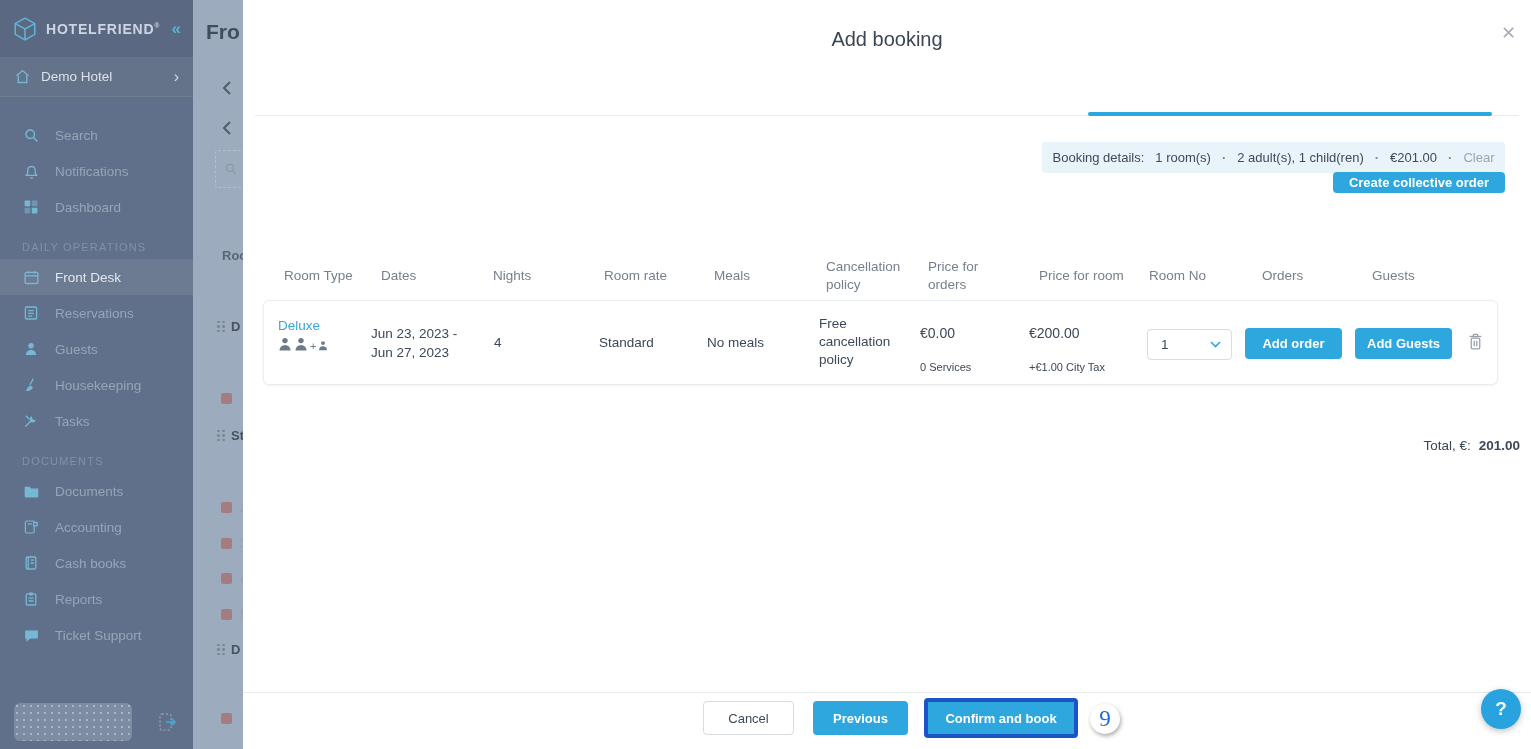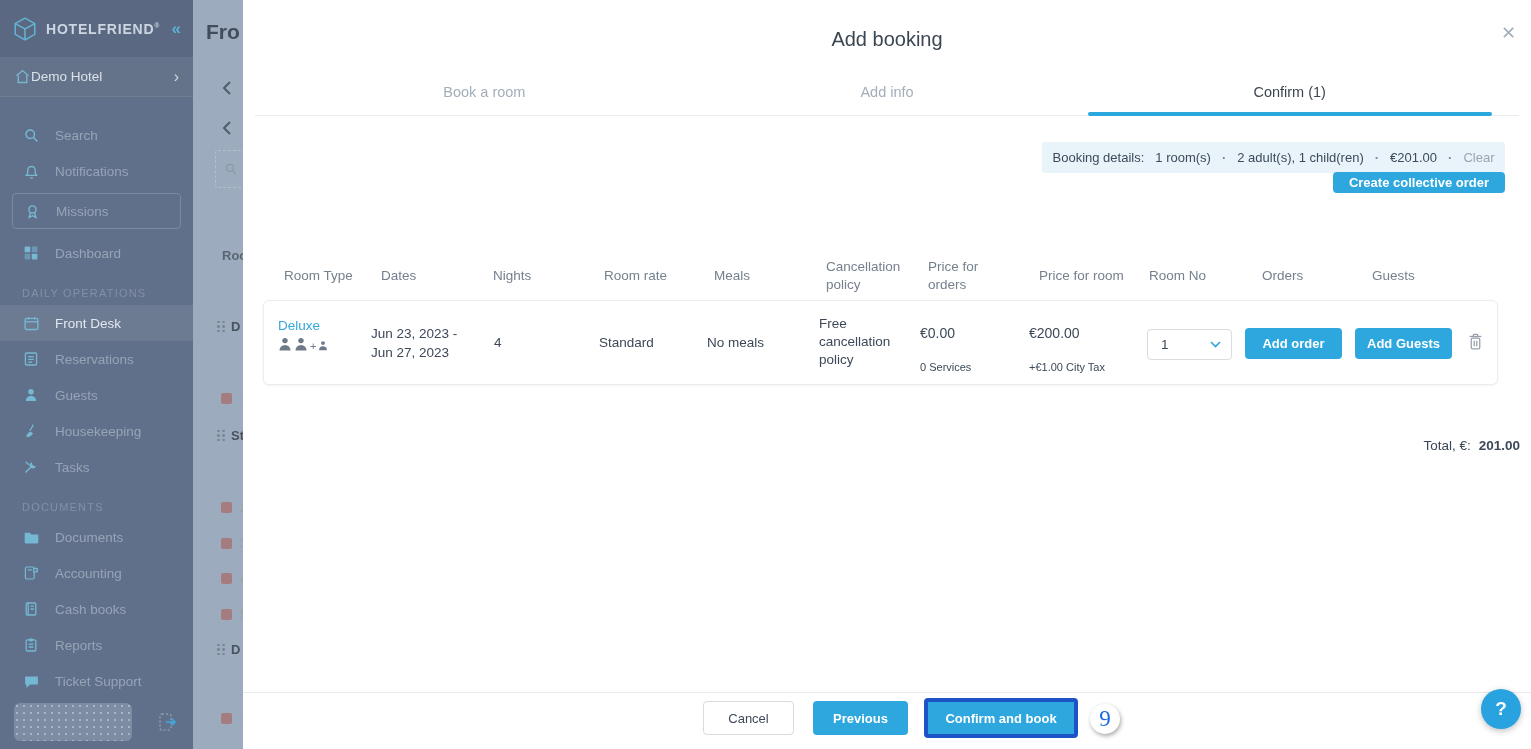--- a/index.html
+++ b/index.html
@@ -8,21 +8,21 @@
 
   
   .sidebar { position:absolute; left:0; top:0; width:193px; height:749px;
     background:#61708a; z-index:3; }
   .sb-logo { height:57px; background:#5a6882; display:flex; align-items:center;
     padding:0 12px; gap:8px; }
   .sb-logo .cube { color:#63b4d4; flex:0 0 auto; }
   .sb-logo .brand { color:#ccd5e1; font-size:14px; font-weight:bold; letter-spacing:.8px; flex:1; }
   .sb-logo .brand sup { font-size:7px; }
   .sb-logo .collapse { color:#5fb2d6; font-size:17px; font-weight:bold; cursor:pointer; }
-  .sb-hotel { height:40px; display:flex; align-items:center; padding:0 14px; 
+  .sb-hotel { height:40px; display:flex; align-items:center; padding:0 14px; gap:10px;
     background:#647389; border-bottom:1px solid rgba(255,255,255,.08); }
   .sb-hotel .lbl { color:#dbe2ea; font-size:13.5px; flex:1; }
   .sb-hotel .chev { color:#cfd7e1; font-size:16px; }
   .sb-nav { padding-top:20px; }
   .sb-item { height:36px; display:flex; align-items:center; padding:0 14px 0 22px;
     gap:15px; color:#97a4b8; font-size:13.5px; cursor:pointer; }
   .sb-item .ic { width:18px; height:18px; color:#74b8d4; flex:0 0 auto; display:flex;
     align-items:center; justify-content:center; }
   .sb-item.active { background:rgba(255,255,255,.07); color:#e2e8f0; }
   .sb-item.boxed { border:1px solid #7b89a0; border-radius:4px; margin:4px 12px 6px 12px;
@@ -153,29 +153,20 @@
     </div>
     <div class="sb-item">
       <span class="ic">
         <svg width="17" height="17" viewBox="0 0 20 20" fill="none" stroke="currentColor" stroke-width="1.6">
           <path d="M4 14.5 h12 l-1.6-2.3 V8.5 a4.4 4.4 0 0 0-8.8 0 v3.7 Z"></path>
             <path d="M8.5 17 a1.7 1.7 0 0 0 3 0"></path>
         </svg>
       </span>
       <span>Notifications</span>
     </div>
-    <div class="sb-item boxed">
-      <span class="ic">
-        <svg width="17" height="17" viewBox="0 0 20 20" fill="none" stroke="currentColor" stroke-width="1.6">
-          <circle cx="10" cy="7.5" r="4.2"></circle>
-            <path d="M7.6 11 L6 17 l4-2 4 2 -1.6-6"></path>
-        </svg>
-      </span>
-      <span>Missions</span>
-    </div>
     <div class="sb-item">
       <span class="ic">
         <svg width="16" height="16" viewBox="0 0 20 20" fill="currentColor">
           <rect x="2" y="2" width="7" height="7" rx="1"></rect>
             <rect x="11" y="2" width="7" height="7" rx="1" opacity=".55"></rect>
           <rect x="2" y="11" width="7" height="7" rx="1" opacity=".55"></rect>
             <rect x="11" y="11" width="7" height="7" rx="1"></rect>
         </svg>
       </span>
       <span>Dashboard</span>
@@ -367,25 +358,20 @@
   <div class="rrow" style="top:711px">
     <span class="sq"></span>
       <span>1</span>
   </div>
 </div>
 
 <div class="modal">
   <span class="m-close">✕</span>
   <div class="m-title">Add booking</div>
 
-  <div class="tabs">
-    <div class="tab">Book a room</div>
-    <div class="tab">Add info</div>
-    <div class="tab active">Confirm (1)</div>
-  </div>
   <div class="tab-divider"></div>
   <div class="tab-underline"></div>
 
   <div class="bk-bar">
     <span>Booking details:</span>
     <span>1 room(s)</span>
     <span class="dot">·</span>
     <span>2 adult(s), 1 child(ren)</span>
     <span class="dot">·</span>
     <span>€201.00</span>

